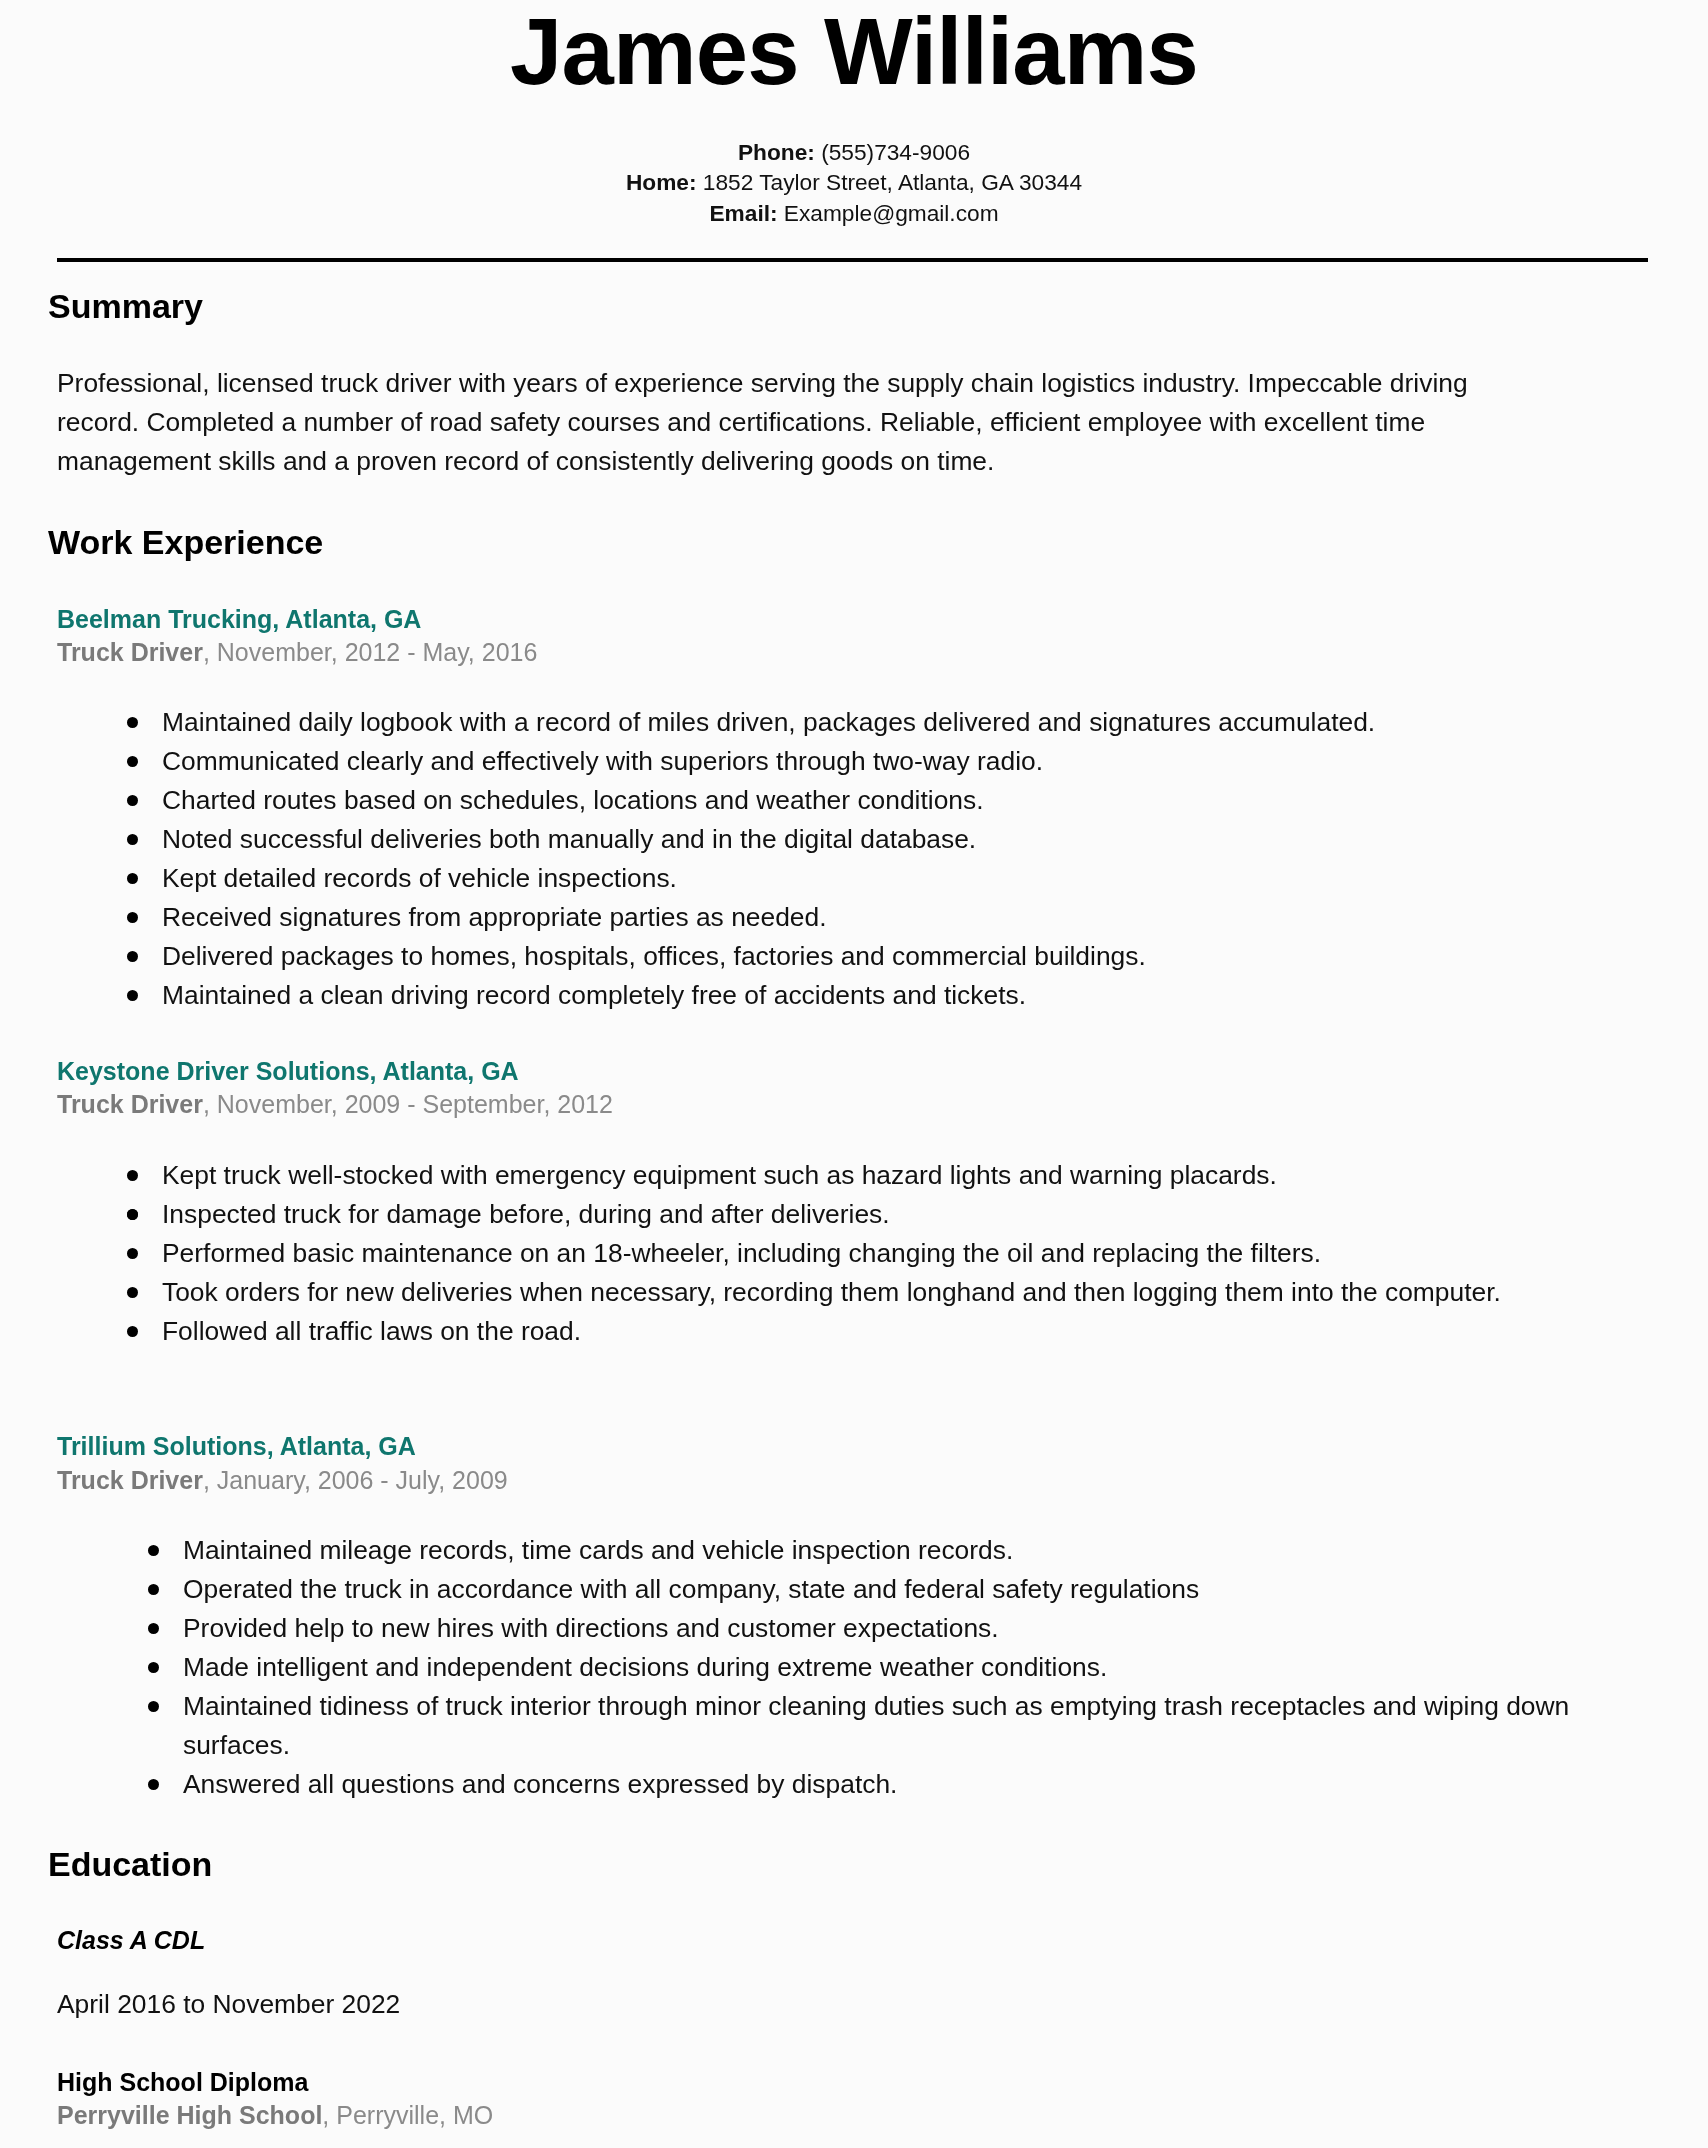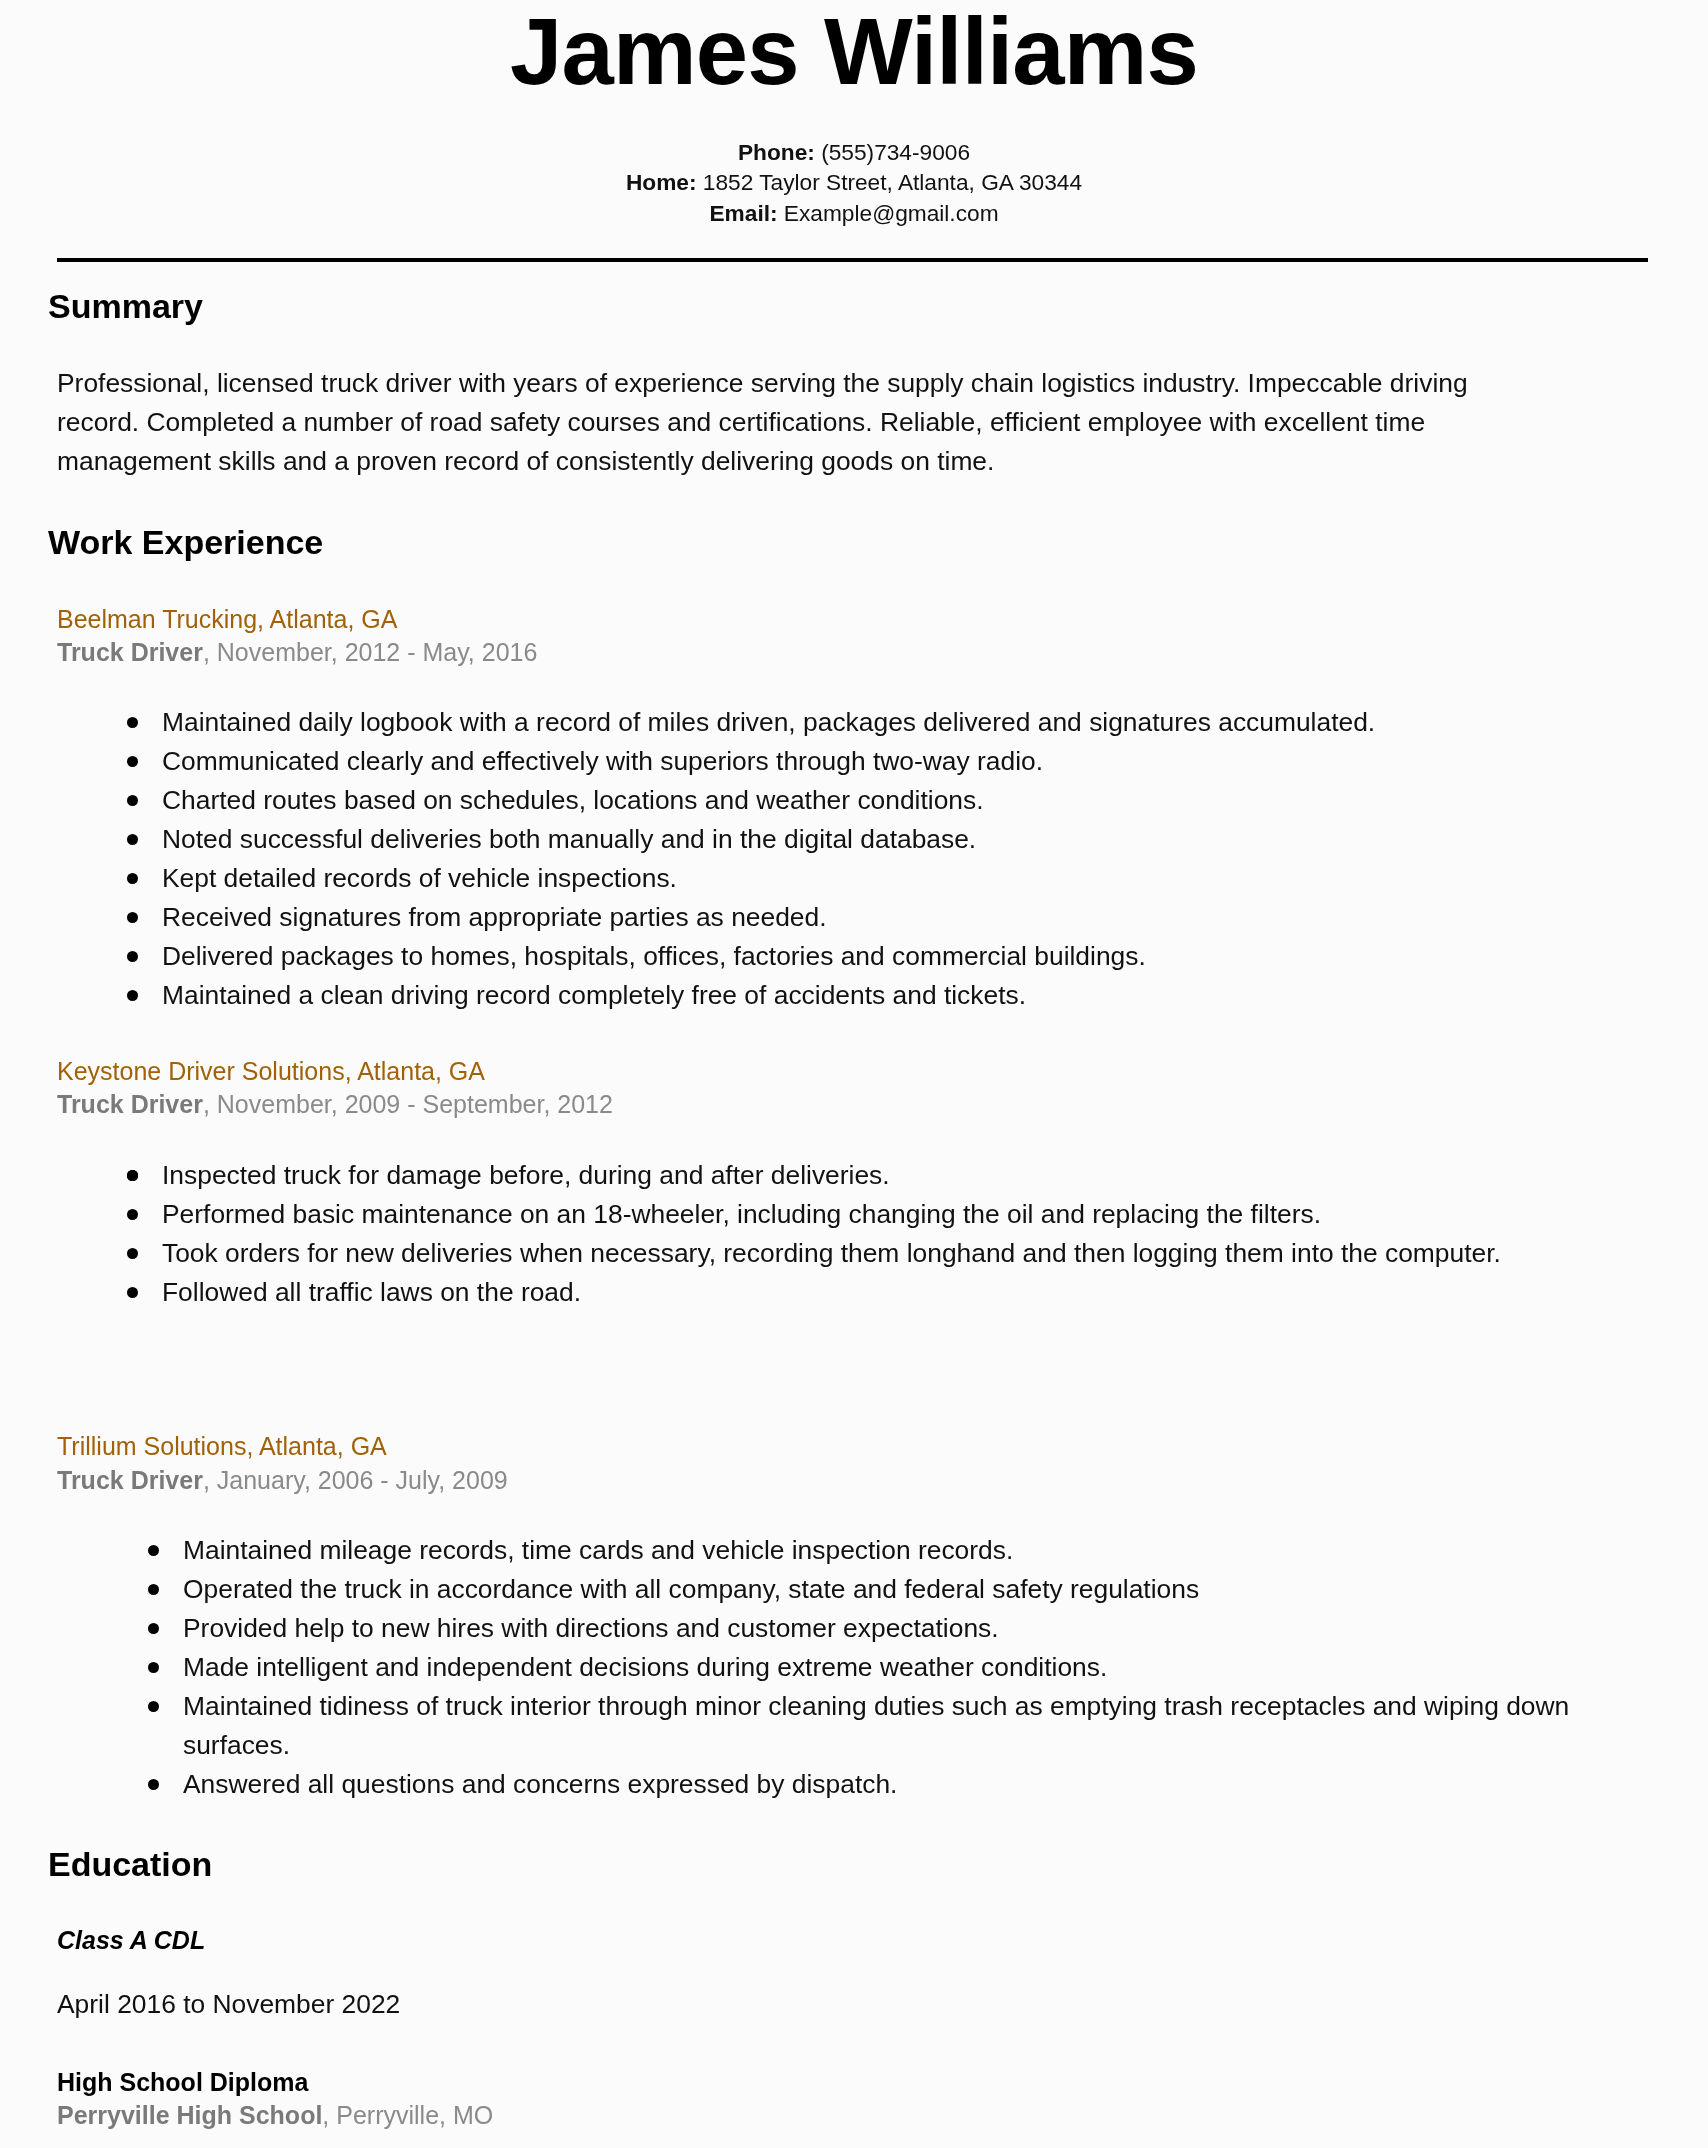--- a/index.html
+++ b/index.html
@@ -26,21 +26,21 @@
   .rule {
     position: absolute; left: 57px; top: 258px; width: 1591px; height: 4.2px; background: #000;
   }
   .h2 {
     position: absolute; left: 48px; font-size: 34px; font-weight: bold; line-height: 44px; color: #000;
   }
   .para {
     position: absolute; left: 57px; width: 1594px; font-size: 26.4px; line-height: 39px; color: #111;
   }
   .company {
-    position: absolute; left: 57px; font-size: 25px; font-weight: normal; line-height: 34px; color: #a16207;
+    position: absolute; left: 57px; font-size: 25px; font-weight: bold; line-height: 34px; color: #0f766e;
   }
   .role {
     position: absolute; left: 57px; font-size: 25px; line-height: 34px; color: #8a8a8a;
   }
   .role b { font-weight: bold; color: #7a7a7a; }
   ul.bullets {
     position: absolute; left: 0; margin: 0; padding: 0; list-style: none; width: 1645px;
   }
   ul.bullets li {
     position: relative; padding-left: 162px; font-size: 26.4px; line-height: 39px; color: #111;
@@ -98,21 +98,21 @@
     <li><span class="dot"></span><span>Received signatures from appropriate parties as needed.</span></li>
     <li><span class="dot"></span><span>Delivered packages to homes, hospitals, offices, factories and commercial buildings.</span></li>
     <li><span class="dot"></span><span>Maintained a clean driving record completely free of accidents and tickets.</span></li>
   </ul>
 
   <div class="company" style="top:1054px;">Keystone Driver Solutions, Atlanta, GA</div>
   <div class="role" style="top:1087px;">
     <b>Truck Driver</b><span>, November, 2009 - September, 2012</span>
   </div>
   <ul class="bullets" style="top:1156px;">
-    <li><span class="dot"></span></li>
+    <li><span class="dot"></span><span>Kept truck well-stocked with emergency equipment such as hazard lights and warning placards.</span></li>
     <li><span class="dot"></span></li>
     <li><span class="dot"></span><span>Inspected truck for damage before, during and after deliveries.</span></li>
     <li><span class="dot"></span><span>Performed basic maintenance on an 18-wheeler, including changing the oil and replacing the filters.</span></li>
     <li><span class="dot"></span><span>Took orders for new deliveries when necessary, recording them longhand and then logging them into the computer.</span></li>
     <li><span class="dot"></span><span>Followed all traffic laws on the road.</span></li>
   </ul>
 
   <div class="company" style="top:1429px;">Trillium Solutions, Atlanta, GA</div>
   <div class="role" style="top:1463px;">
     <b>Truck Driver</b><span>, January, 2006 - July, 2009</span>

